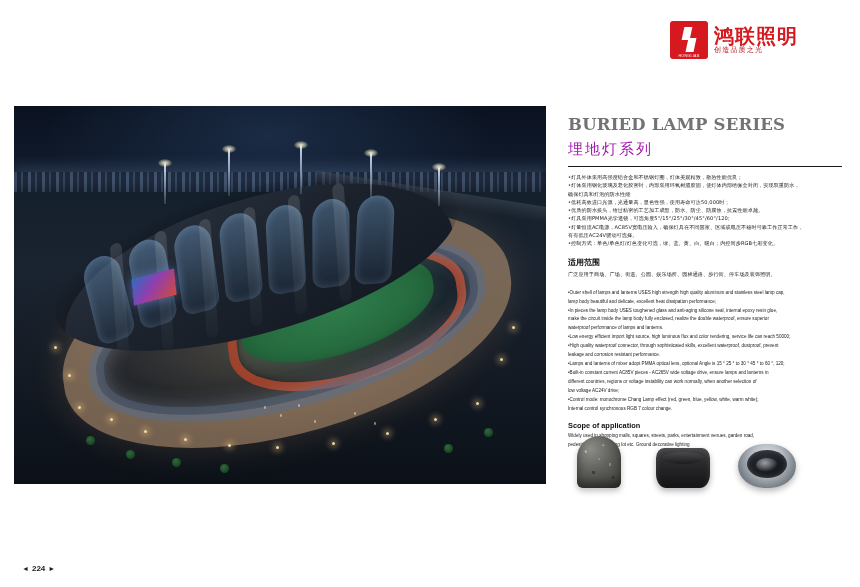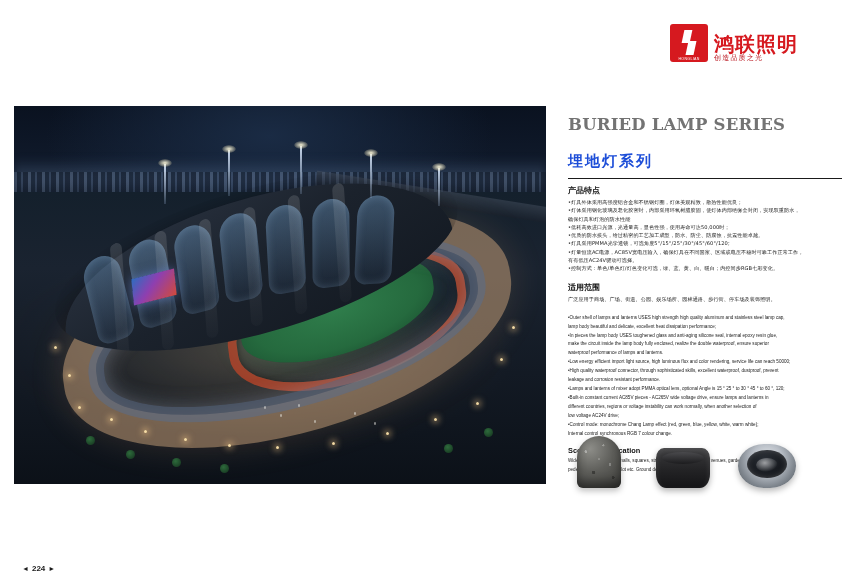--- a/index.html
+++ b/index.html
@@ -21,21 +21,21 @@
   }
 
   
   .logo-block {
     position: absolute;
     top: 18px;
     right: 22px;
     width: 168px;
     height: 44px;
     display: flex;
-    align-items: flex-end;
+    align-items: center;
     gap: 6px;
   }
   .logo-mark {
     width: 38px;
     height: 38px;
     background: #d6191f;
     border-radius: 3px;
     position: relative;
     flex: 0 0 auto;
   }
@@ -278,23 +278,23 @@
     font-size: 16.5px;
     line-height: 1.1;
     font-weight: bold;
     color: #737373;
     letter-spacing: .2px;
     margin-top: 4px;
   }
   .title-cn {
     font-family: "DejaVu Sans", sans-serif;
     font-size: 15px;
-    font-weight: bold;
-    color: #1d4ed8;
-    margin-top: 18px;
+    font-weight: normal;
+    color: #a21caf;
+    margin-top: 6px;
     letter-spacing: 2px;
   }
   .rule {
     width: 100%;
     height: 1px;
     background: #1a1a1a;
     margin: 7px 0 6px 0;
   }
   .sec-head-cn {
     font-family: "DejaVu Sans", sans-serif;
@@ -514,21 +514,20 @@
     <div class="crowd-dot" style="left:300px; top:314px;"></div>
     <div class="crowd-dot" style="left:340px; top:306px;"></div>
     <div class="crowd-dot" style="left:360px; top:316px;"></div>
   </div>
 
   <div class="right">
     <div class="title-series">BURIED LAMP SERIES</div>
     <div class="title-cn">埋地灯系列</div>
     <div class="rule"></div>
 
-    <div class="sec-head-cn">产品特点</div>
     <div class="cn-body">
       <div>•灯具外体采用高强度铝合金和不锈钢灯圈，灯体美观精致，散热性能优良；</div>
       <div>•灯体采用钢化玻璃及老化胶密封，内部采用环氧树脂胶固，使灯体内部绝缘全封闭，实现双重防水，</div>
       <div> 确保灯具和灯泡的防水性能</div>
       <div>•低耗高效进口光源，光通量高，显色性强，使用寿命可达50,000时；</div>
       <div>•优质的防水接头，给过精密的工艺加工成型，防水、防尘、防腐蚀，抗震性能卓越。</div>
       <div>•灯具采用PMMA光学透镜，可选角度5°/15°/25°/30°/45°/60°/120;</div>
       <div>•灯量恒流AC电源，AC85V宽电压输入，确保灯具在不同国家、区域或电压不稳时可靠工作正常工作，</div>
       <div> 有有低压AC24V驱动可选择。</div>
       <div>•控制方式：单色/单色灯/灯色变化可选，绿、蓝、黄、白、暖白；内控同步RGB七彩变化。</div>

